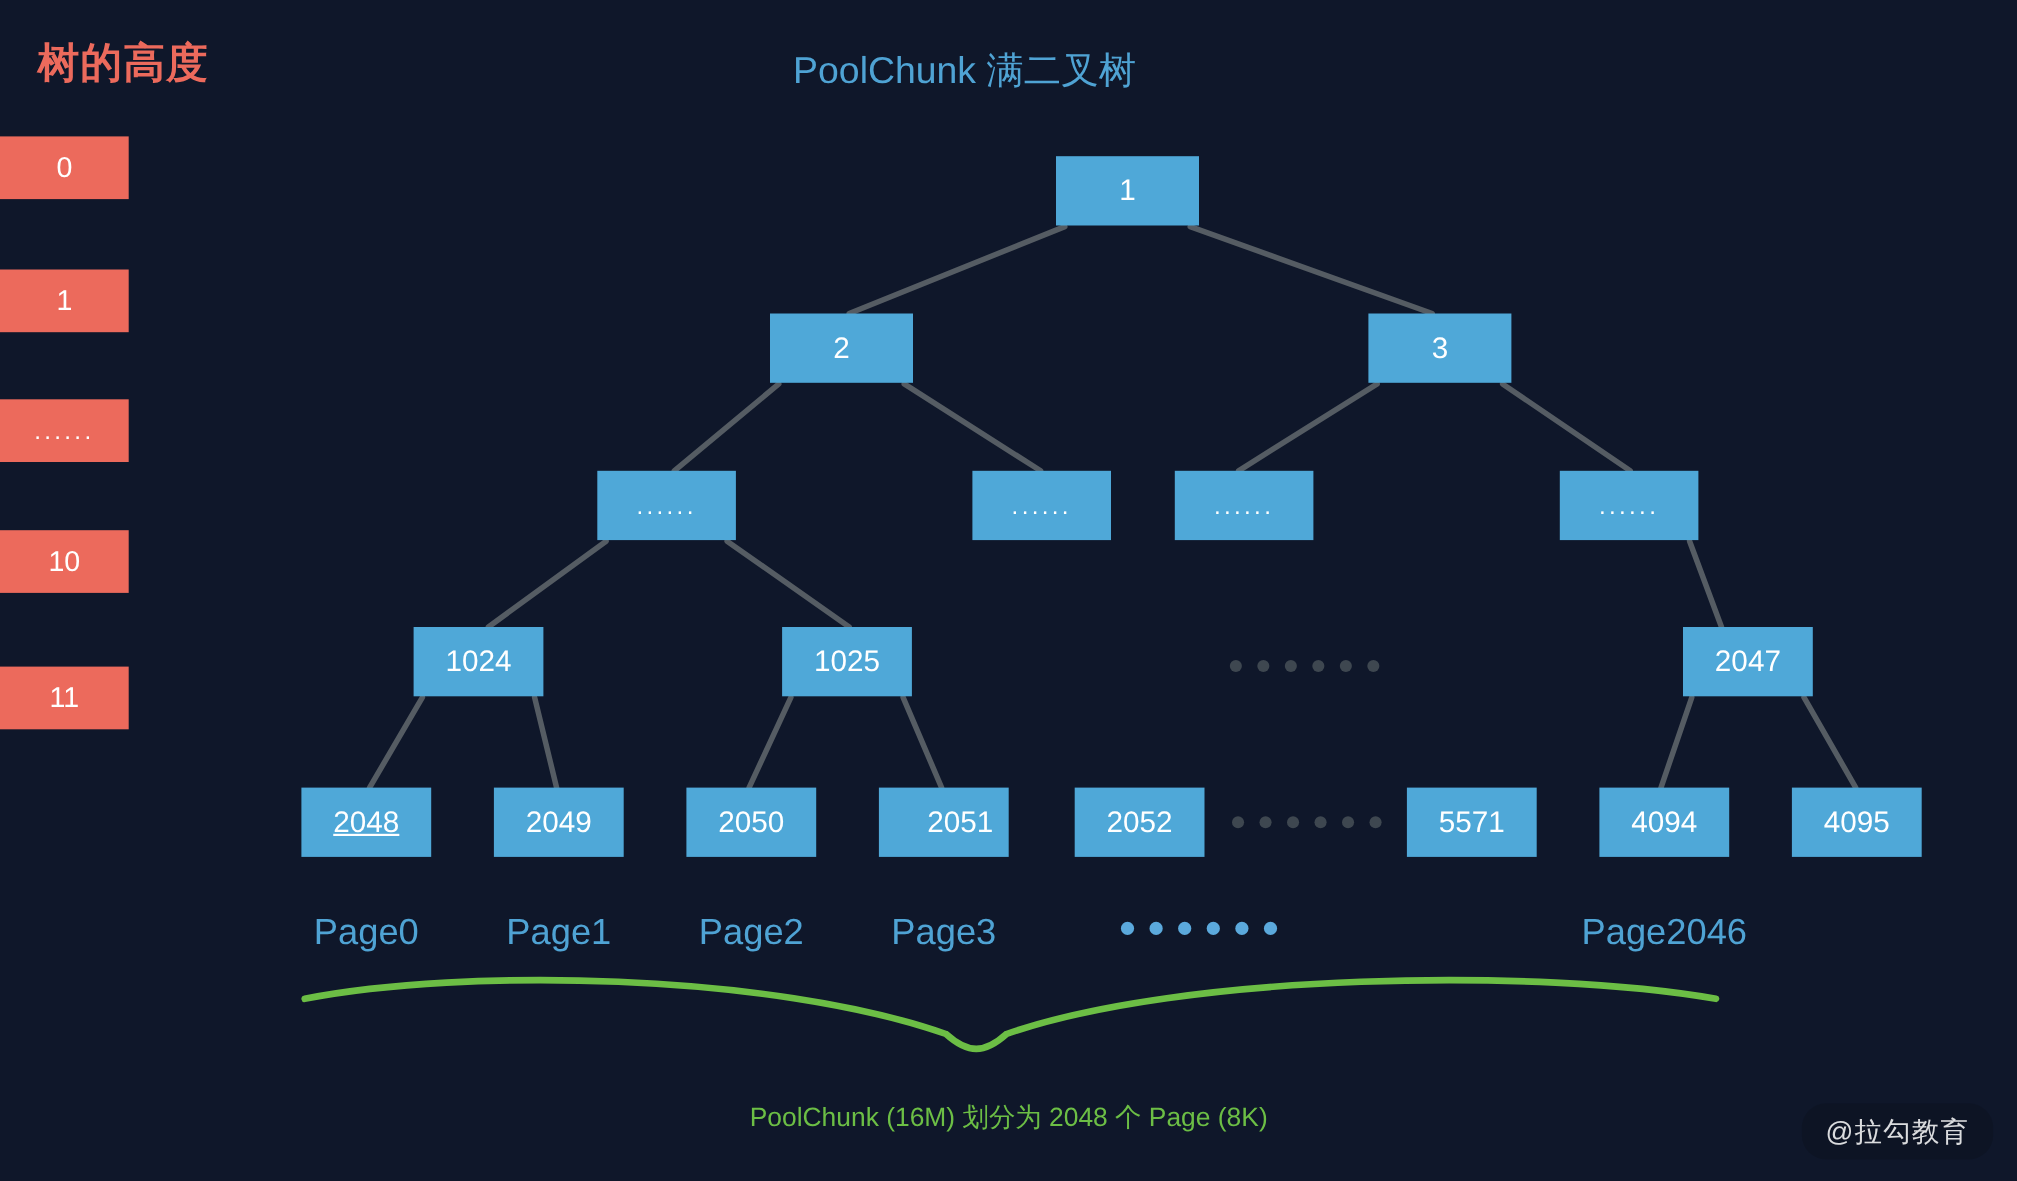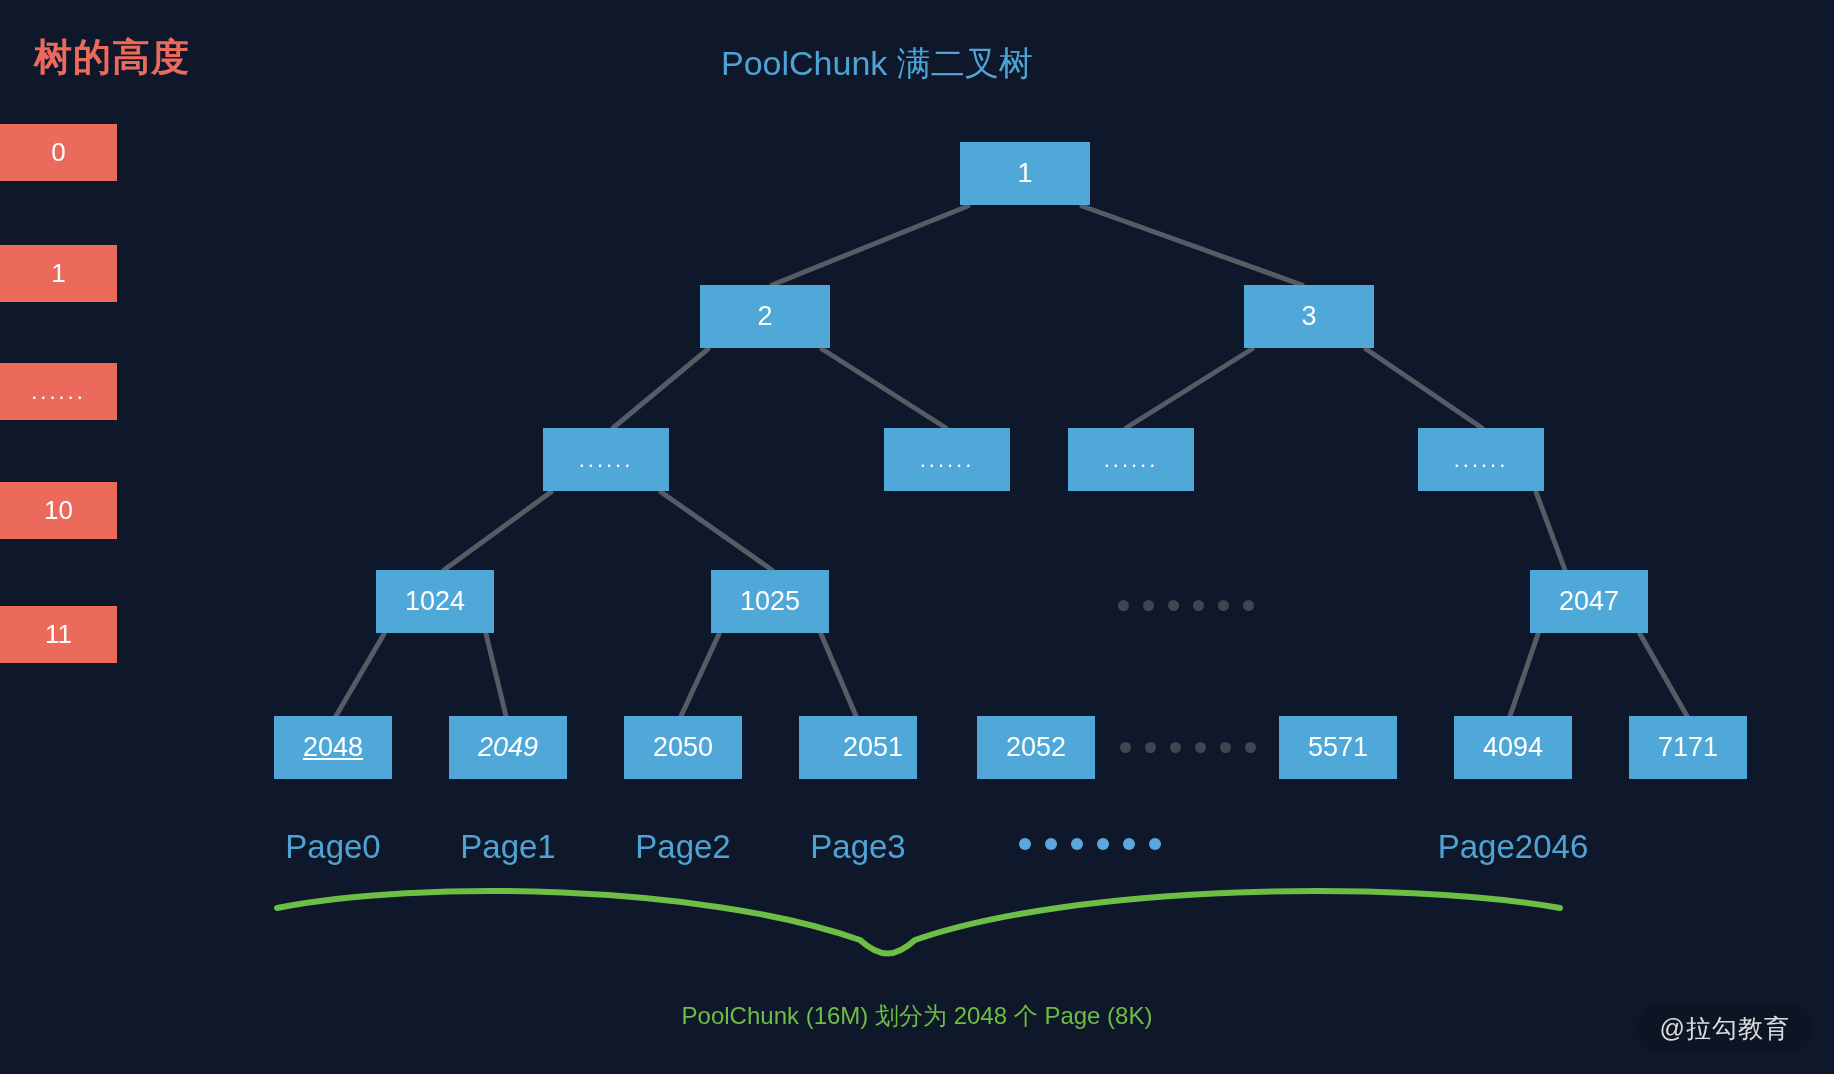--- a/index.html
+++ b/index.html
@@ -226,40 +226,40 @@
   <div class="node" style="left:711px;top:570px;width:118px;height:63px;">
     <span>1025</span>
   </div>
   <div class="node" style="left:1530px;top:570px;width:118px;height:63px;">
     <span>2047</span>
   </div>
 
   <div class="node" style="left:274px;top:716px;width:118px;height:63px;text-decoration:underline;">
     <span>2048</span>
   </div>
-  <div class="node" style="left:449px;top:716px;width:118px;height:63px;font-style:italic;">
+  <div class="node" style="left:449px;top:716px;width:118px;height:63px;">
     <span>2049</span>
   </div>
   <div class="node" style="left:624px;top:716px;width:118px;height:63px;">
     <span>2050</span>
   </div>
   <div class="node" style="left:799px;top:716px;width:118px;height:63px;padding-left:30px;">
     <span>2051</span>
   </div>
   <div class="node" style="left:977px;top:716px;width:118px;height:63px;">
     <span>2052</span>
   </div>
   <div class="node" style="left:1279px;top:716px;width:118px;height:63px;">
     <span>5571</span>
   </div>
   <div class="node" style="left:1454px;top:716px;width:118px;height:63px;">
     <span>4094</span>
   </div>
   <div class="node" style="left:1629px;top:716px;width:118px;height:63px;">
-    <span>7171</span>
+    <span>4095</span>
   </div>
 
   <div class="dots-row" style="left:1118px;top:600px;">
     <i></i>
       <i></i>
       <i></i>
       <i></i>
       <i></i>
       <i></i>
   </div>

